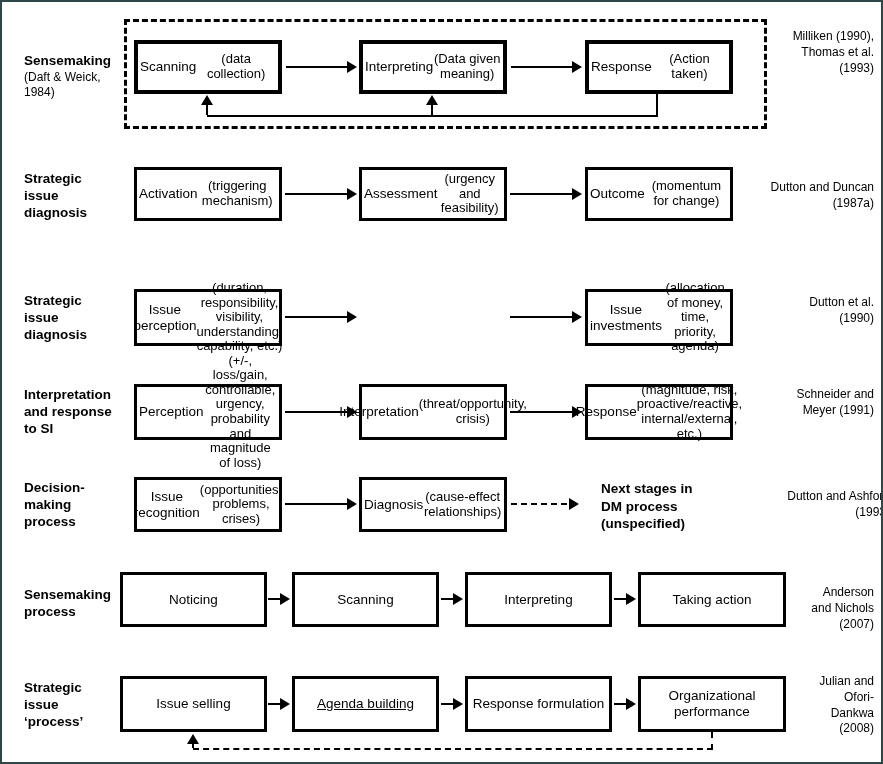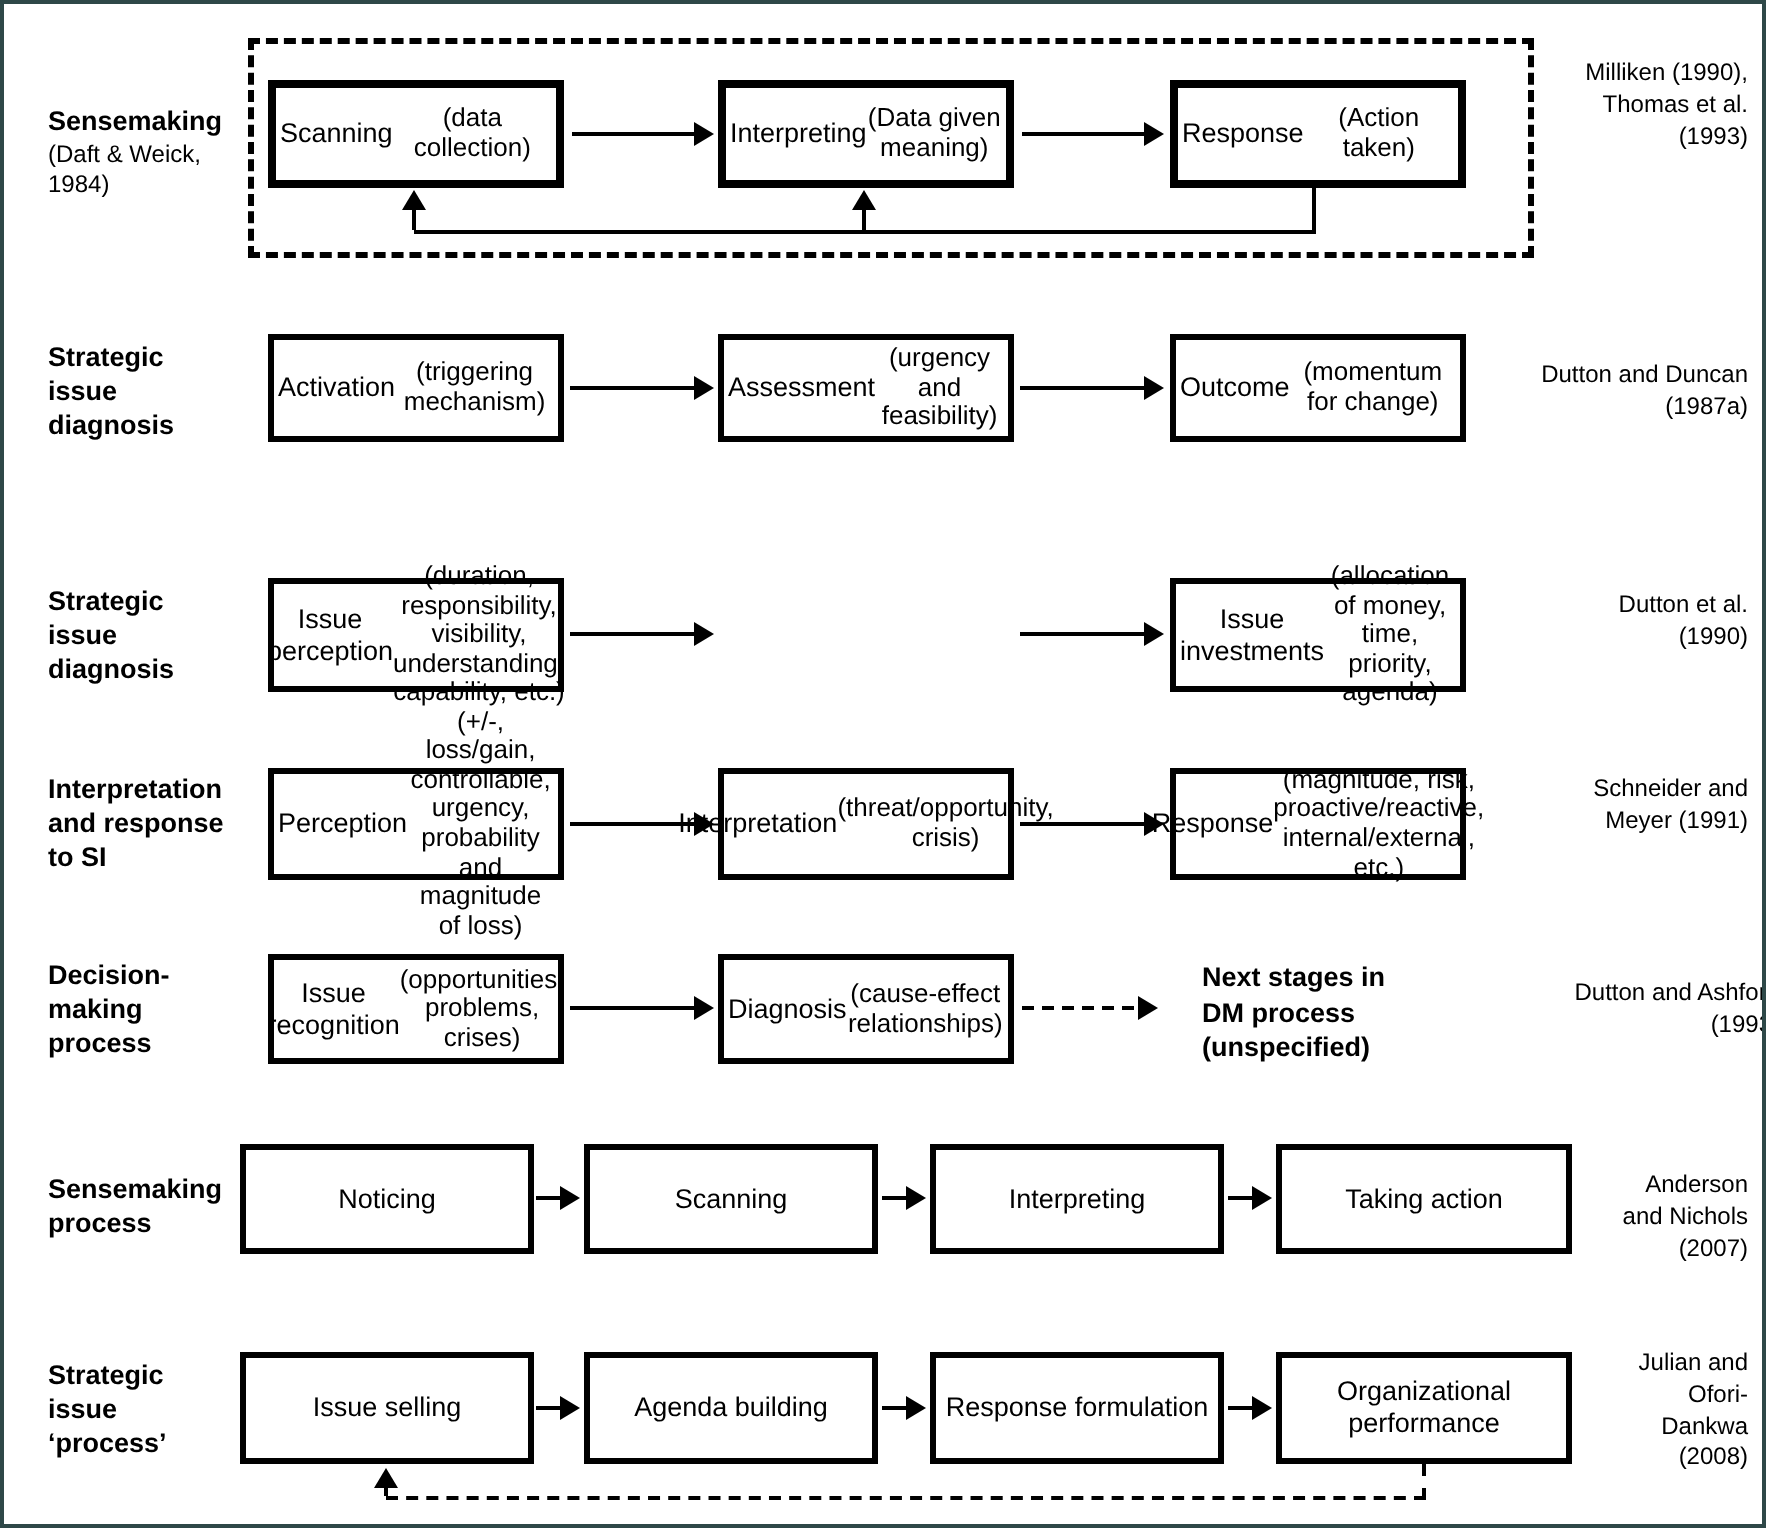--- a/index.html
+++ b/index.html
@@ -170,21 +170,21 @@
   <div class="ar" style="left:439px; top:596px; width:20px;"></div>
   <div class="ar" style="left:612px; top:596px; width:20px;"></div>
 
   <div class="citation" style="left:802px; top:583px; width:70px;">Anderson and Nichols (2007)</div>
 
   <div class="rowlabel" style="left:22px; top:678px; width:80px;">Strategic issue ‘process’</div>
 
   <div class="pbox" style="left:118px; top:674px; width:147px; height:56px;">
     <div class="bt">Issue selling</div>
   </div>
-  <div class="pbox" style="left:290px; top:674px; width:147px; height:56px;">
+  <div class="pbox" style="left:290px; top:674px; width:147px; height:56px;text-decoration:underline;">
     <div class="bt">Agenda building</div>
   </div>
   <div class="pbox" style="left:463px; top:674px; width:147px; height:56px;">
     <div class="bt">Response formulation</div>
   </div>
   <div class="pbox" style="left:636px; top:674px; width:148px; height:56px;">
     <div class="bt">Organizational performance</div>
   </div>
 
   <div class="ar" style="left:266px; top:701px; width:20px;"></div>

